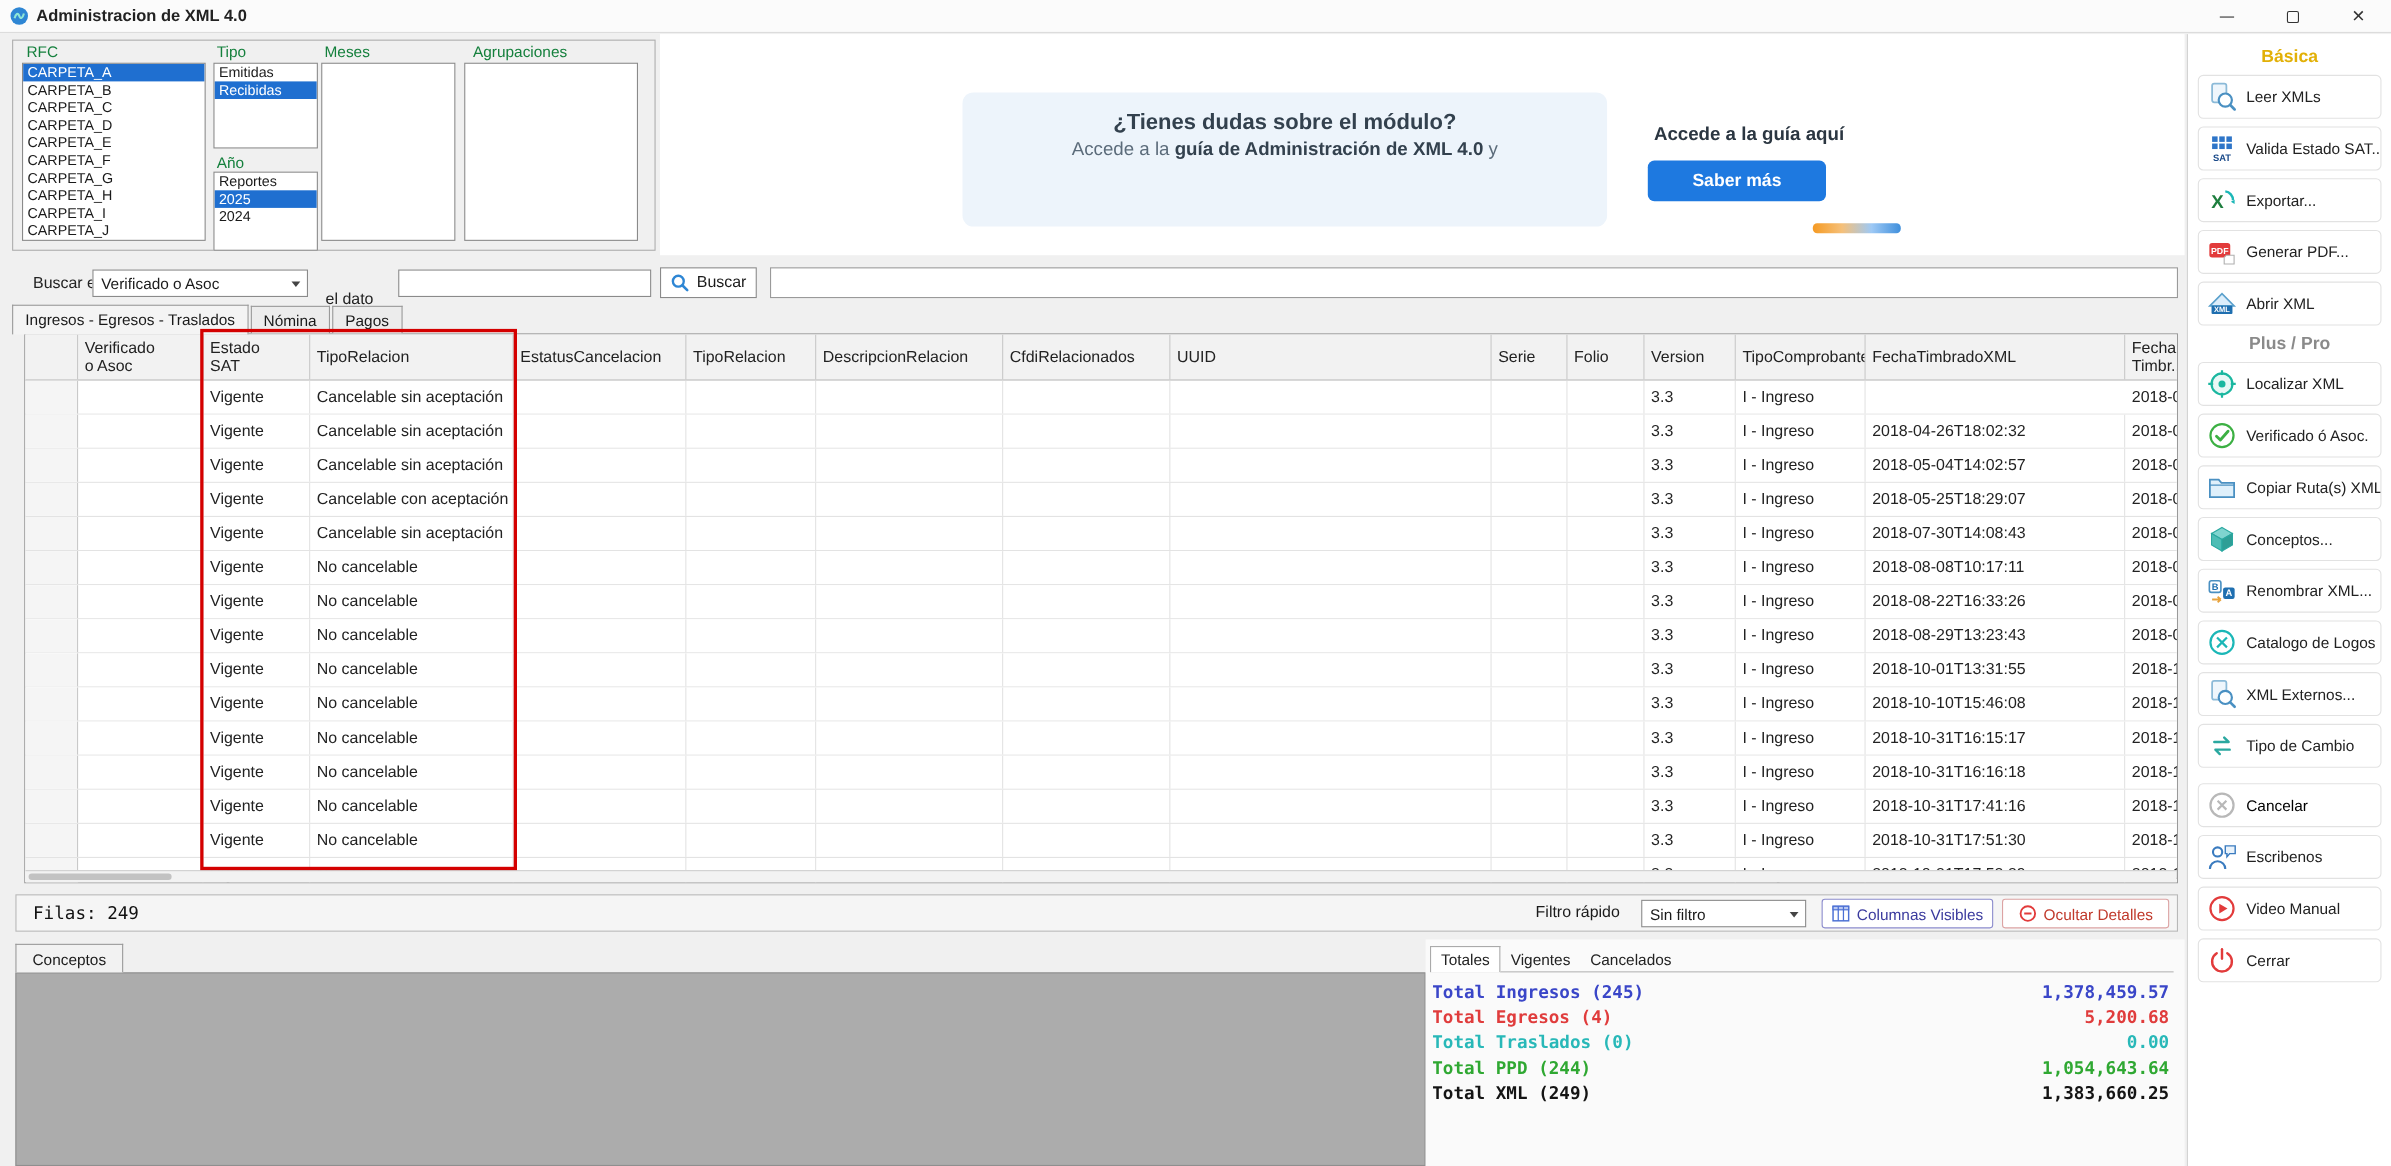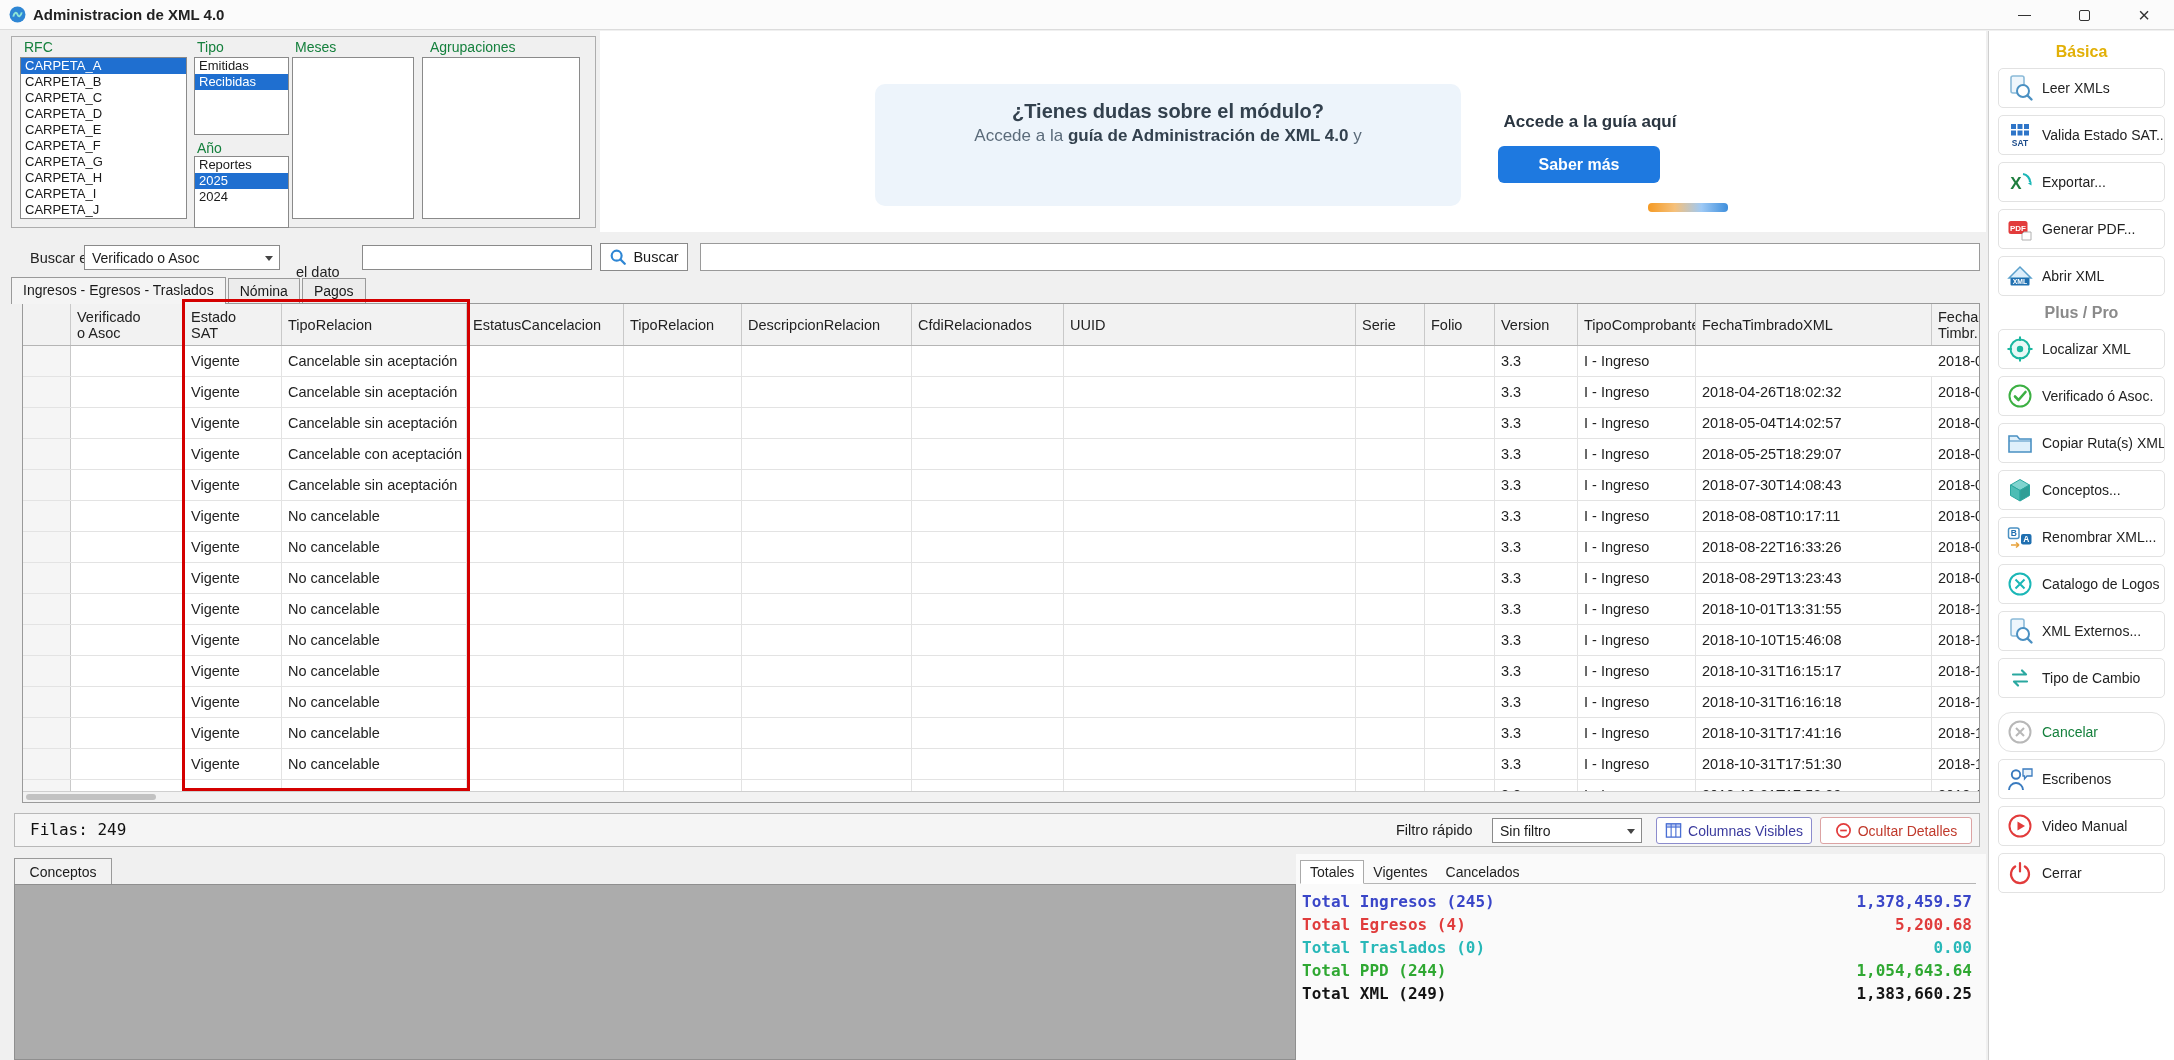--- a/index.html
+++ b/index.html
@@ -91,21 +91,21 @@
   .total-row { display:flex; justify-content:space-between; height:23px; align-items:center; }
   .tlabel, .tvalue { font-family:"DejaVu Sans Mono", monospace; font-size:16px; font-weight:bold; }
 
   
   .sidebar { position:absolute; left:1988px; top:31px; width:186px; height:1029px; background:#fff;
              border-left:1px solid #cfcfcf; padding:4px 9px; }
   .side-title { text-align:center; font-weight:bold; font-size:16px; margin:8px 0 7px; }
   .side-btn { height:40px; margin-bottom:7px; border:1px solid #e2e2e2; border-radius:5px; background:#fff;
               display:flex; align-items:center; gap:7px; padding:0 6px; font-size:14px; color:#222;
               white-space:nowrap; overflow:hidden; }
-  .side-btn.disabled { color:#15803d;border-radius:13px; }
+  .side-btn.disabled { color:#000000; }
   .side-btn[data-name="sidebar-button-cancelar"] { margin-top:14px; }
   .side-ico { width:30px; height:30px; flex:none; display:flex; align-items:center; justify-content:center; }
 </style>
 </head>
 <body>
 
 <div class="titlebar" data-name="title-bar">
   <span class="app-icon" data-name="app-icon">
     <svg width="17" height="17" viewBox="0 0 16 16">
         <circle cx="8" cy="8" r="7.5" fill="#2e86d4"></circle>

